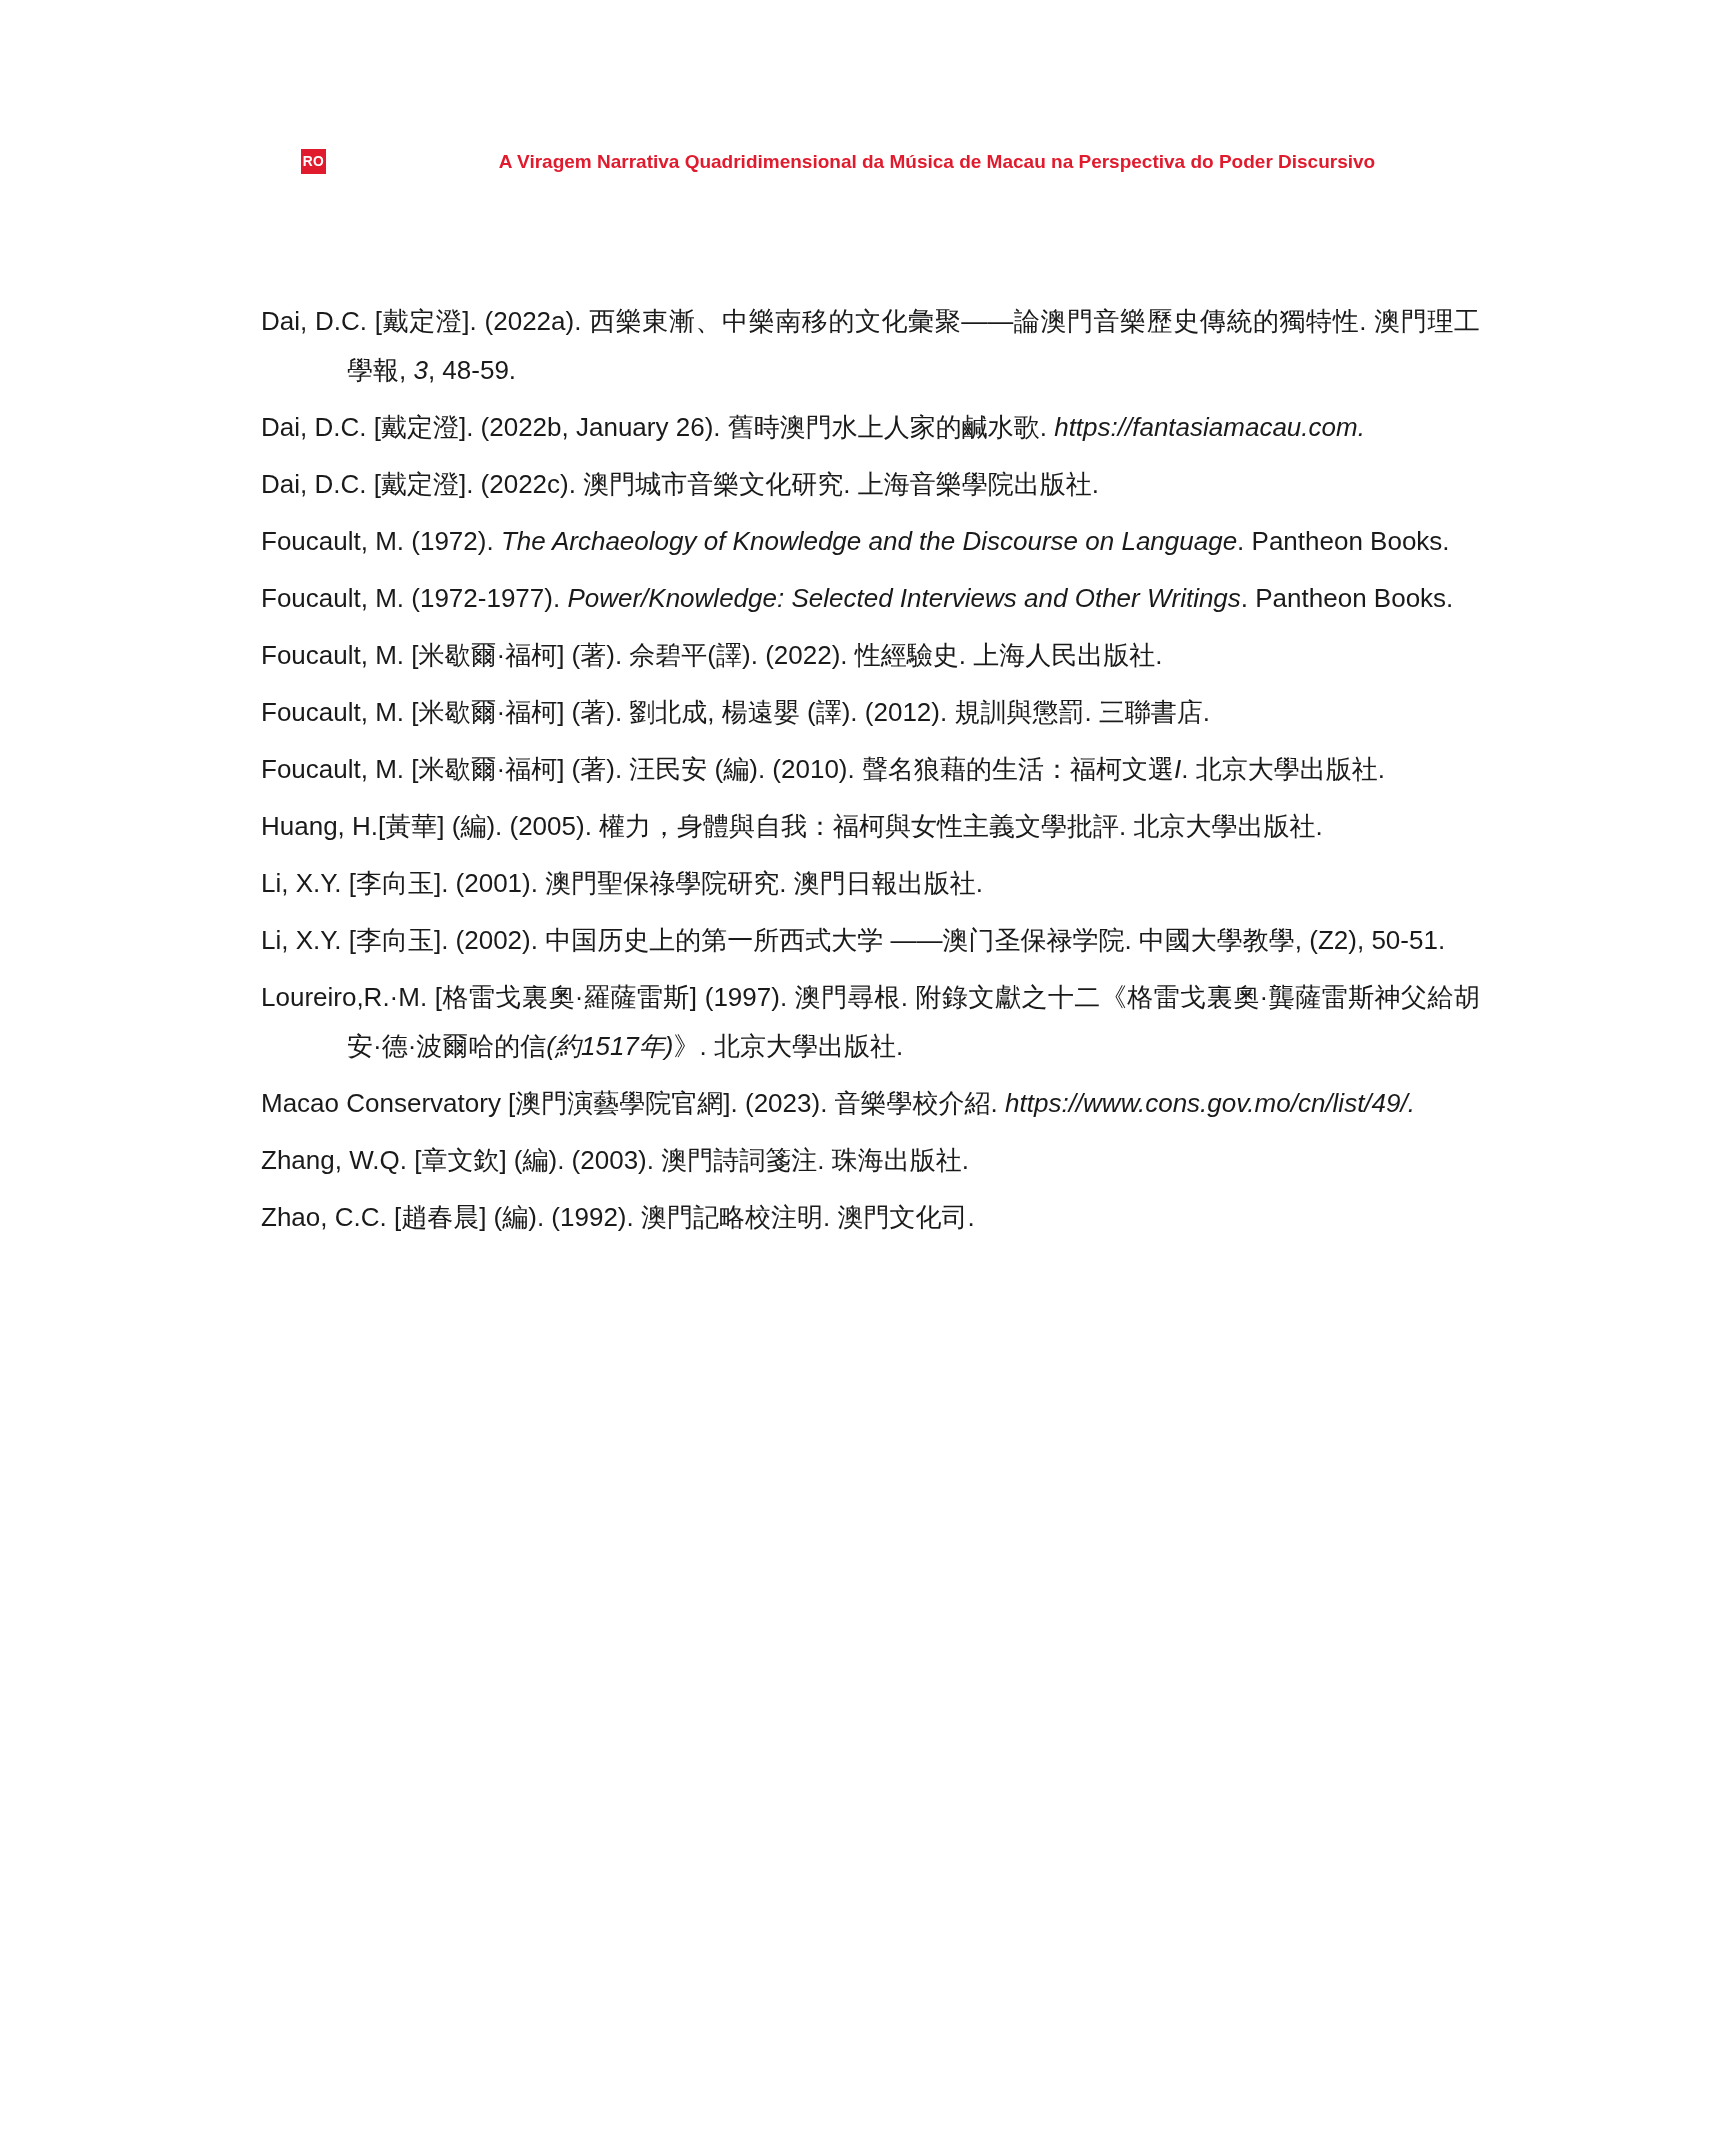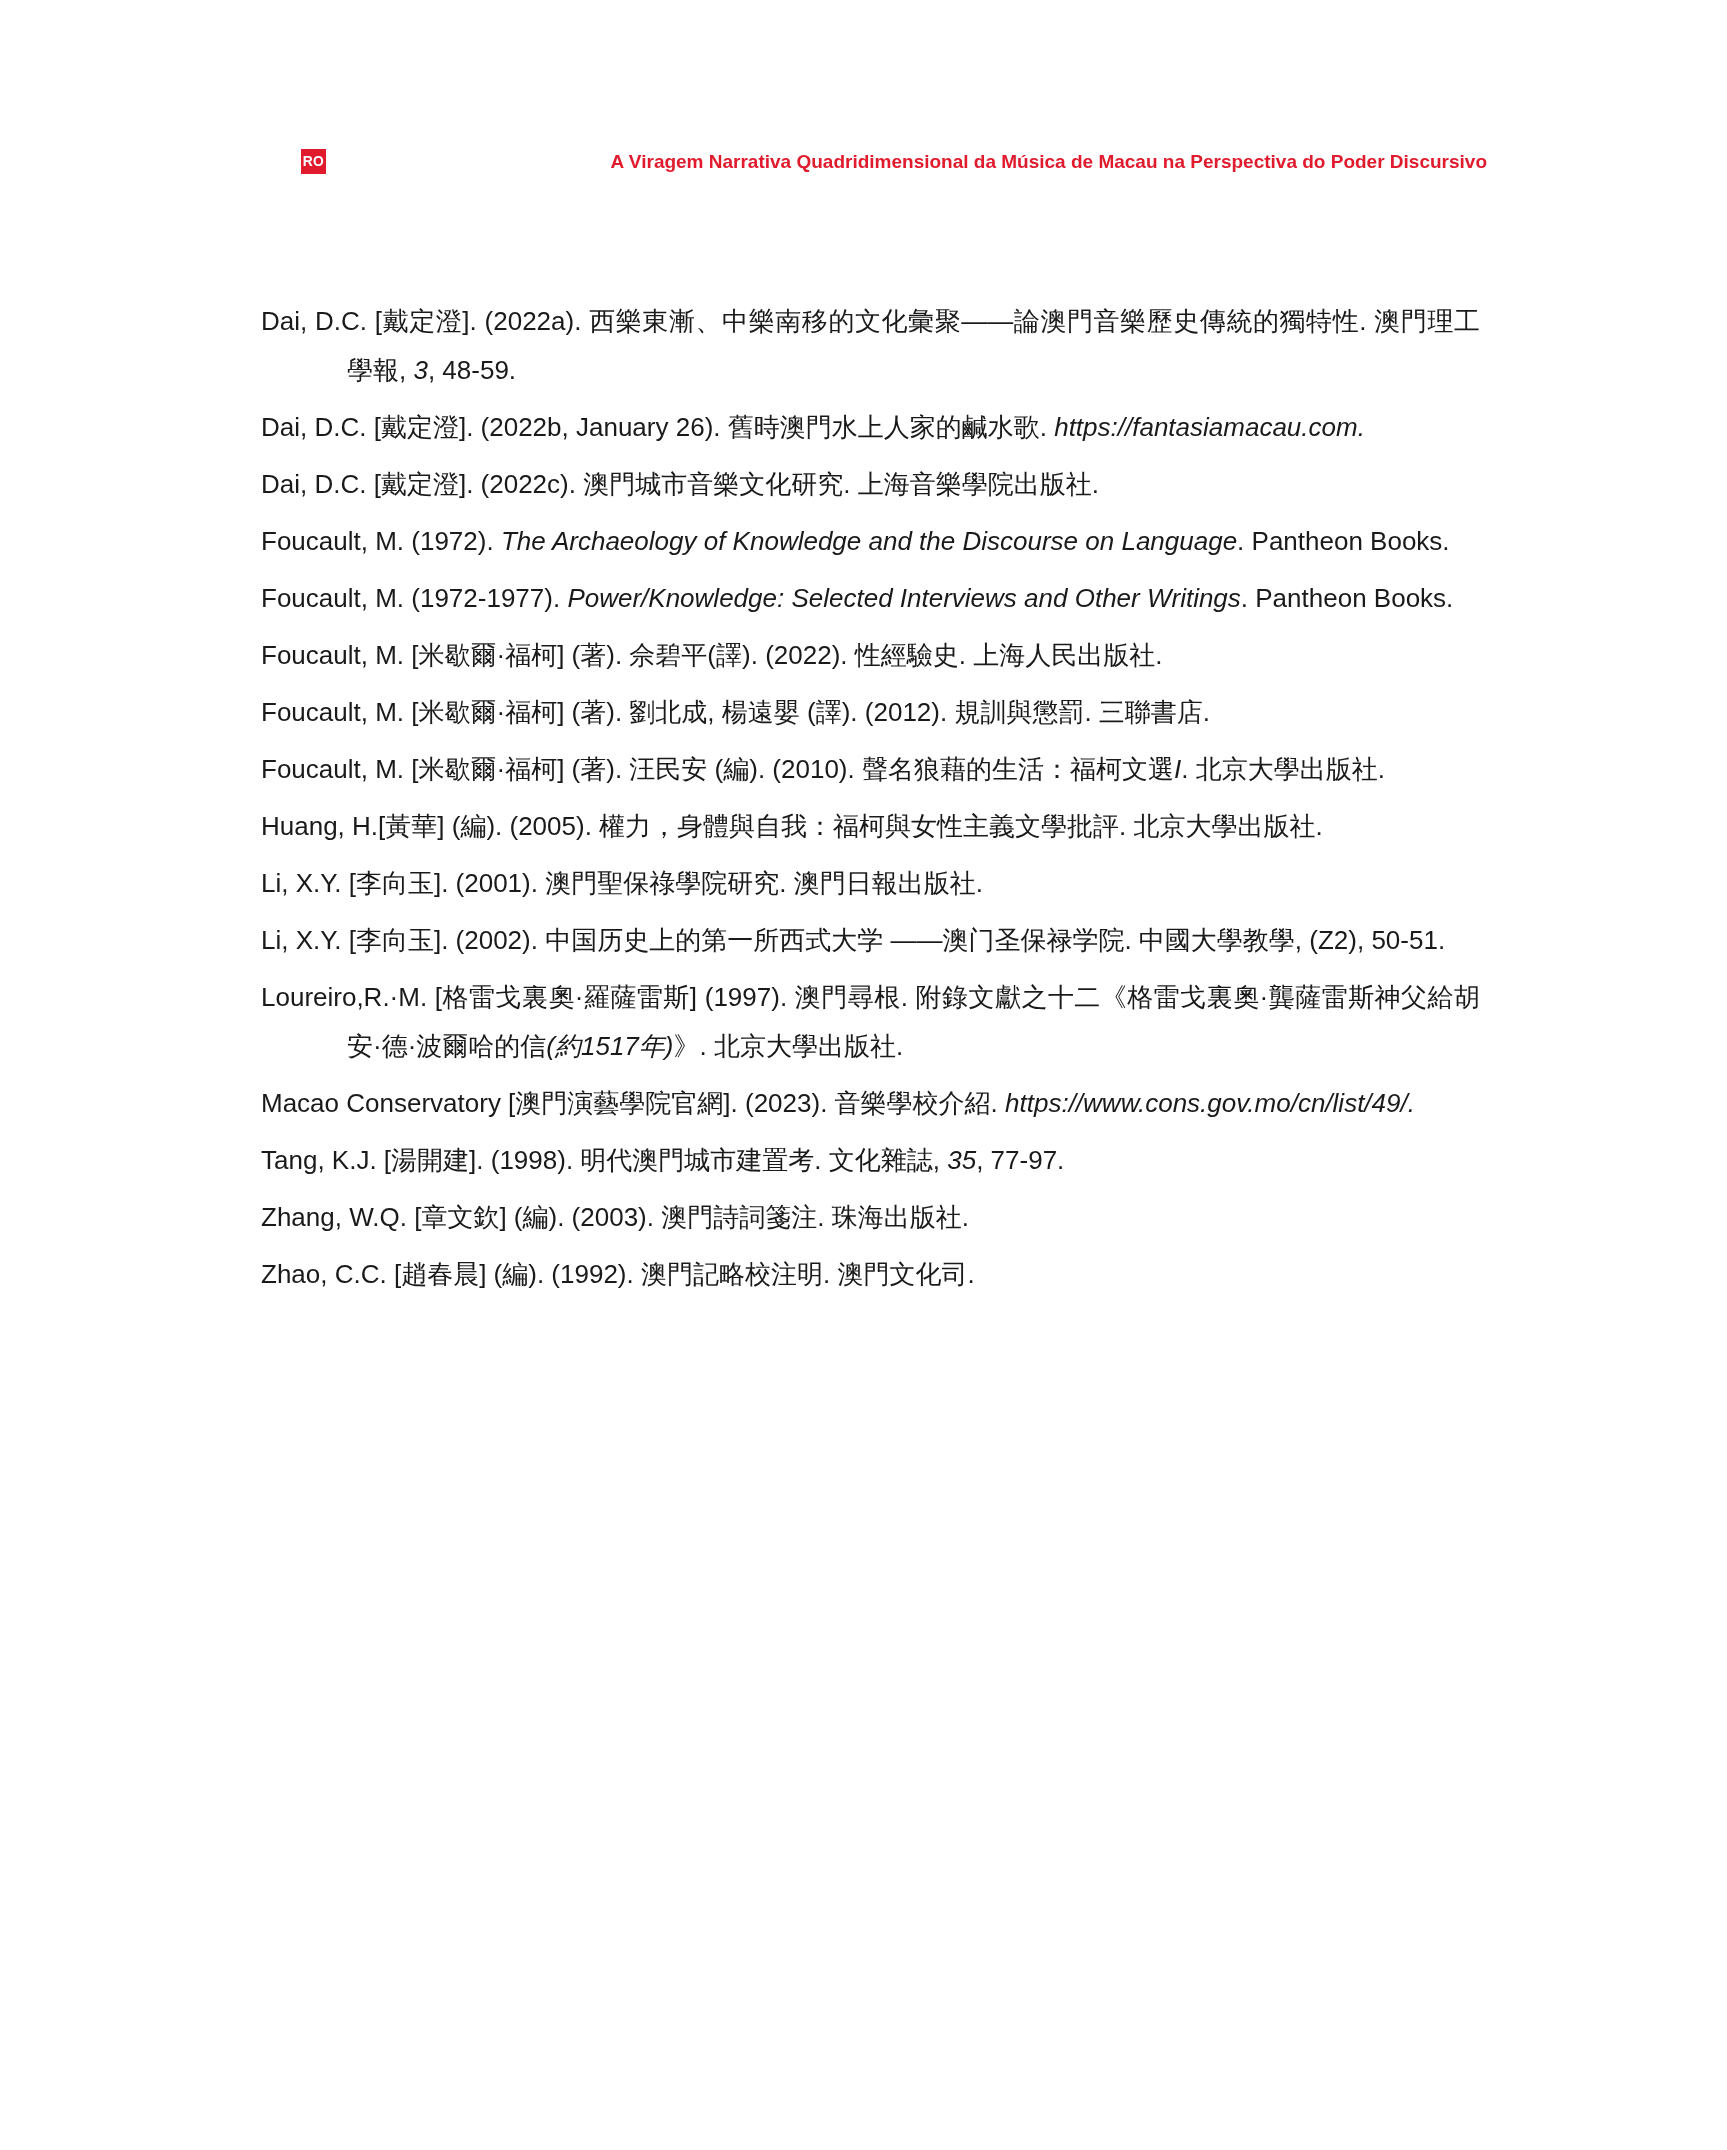--- a/index.html
+++ b/index.html
@@ -14,21 +14,21 @@
   .logo{
     position:absolute;left:253px;top:149px;width:25px;height:25px;
     background:#e11b2e;color:#ffffff;
     display:flex;align-items:center;justify-content:center;
     font-weight:700;font-size:13.8px;letter-spacing:0.4px;
     font-family:"Liberation Sans","DejaVu Sans",sans-serif;
     margin-left:48px;
   }
   .header-title{
     position:absolute;top:151px;right:240px;left:387px;
-    text-align:right;
+    text-align:center;
     color:#e11b2e;font-weight:700;font-size:19px;line-height:22.4px;
     letter-spacing:0px;
   }
 
   
   .refs{
     position:absolute;left:253px;top:289px;width:1235px;
     font-size:26px;line-height:49px;
     text-align:justify;
   }
@@ -55,19 +55,18 @@
       <p><span>Foucault, M. (1972). </span><i>The Archaeology of Knowledge and the Discourse on Language</i><span>. Pantheon Books.</span></p>
       <p><span>Foucault, M. (1972-1977). </span><i>Power/Knowledge: Selected Interviews and Other Writings</i><span>. Pantheon Books.</span></p>
       <p><span>Foucault, M. [米歇爾·福柯] (著). 佘碧平(譯). (2022). 性經驗史. 上海人民出版社.</span></p>
       <p><span>Foucault, M. [米歇爾·福柯] (著). 劉北成, 楊遠嬰 (譯). (2012). 規訓與懲罰. 三聯書店.</span></p>
       <p><span>Foucault, M. [米歇爾·福柯] (著). 汪民安 (編). (2010). 聲名狼藉的生活：福柯文選</span><i>I</i><span>. 北京大學出版社.</span></p>
       <p><span>Huang, H.[黃華] (編). (2005). 權力，身體與自我：福柯與女性主義文學批評. 北京大學出版社.</span></p>
       <p><span>Li, X.Y. [李向玉]. (2001). 澳門聖保祿學院研究. 澳門日報出版社.</span></p>
       <p><span>Li, X.Y. [李向玉]. (2002). 中国历史上的第一所西式大学 ——澳门圣保禄学院. 中國大學教學, (Z2), 50-51.</span></p>
       <p><span>Loureiro,R.·M. [格雷戈裏奧·羅薩雷斯] (1997). 澳門尋根. 附錄文獻之十二《格雷戈裏奧·龔薩雷斯神父給胡安·德·波爾哈的信</span><i>(約1517年)</i><span>》. 北京大學出版社.</span></p>
       <p><span>Macao Conservatory [澳門演藝學院官網]. (2023). 音樂學校介紹. </span><i>https://www.cons.gov.mo/cn/list/49/.</i></p>
-      <p><span>Tang, K.J. [湯開建]. (1998). 明代澳門城市建置考. 文化雜誌, </span><i>35</i><span>, 77-97.</span></p>
       <p><span>Zhang, W.Q. [章文欽] (編). (2003). 澳門詩詞箋注. 珠海出版社.</span></p>
       <p><span>Zhao, C.C. [趙春晨] (編). (1992). 澳門記略校注明. 澳門文化司.</span></p>
     </div>
 
 </div>
 
 
 </body></html>

